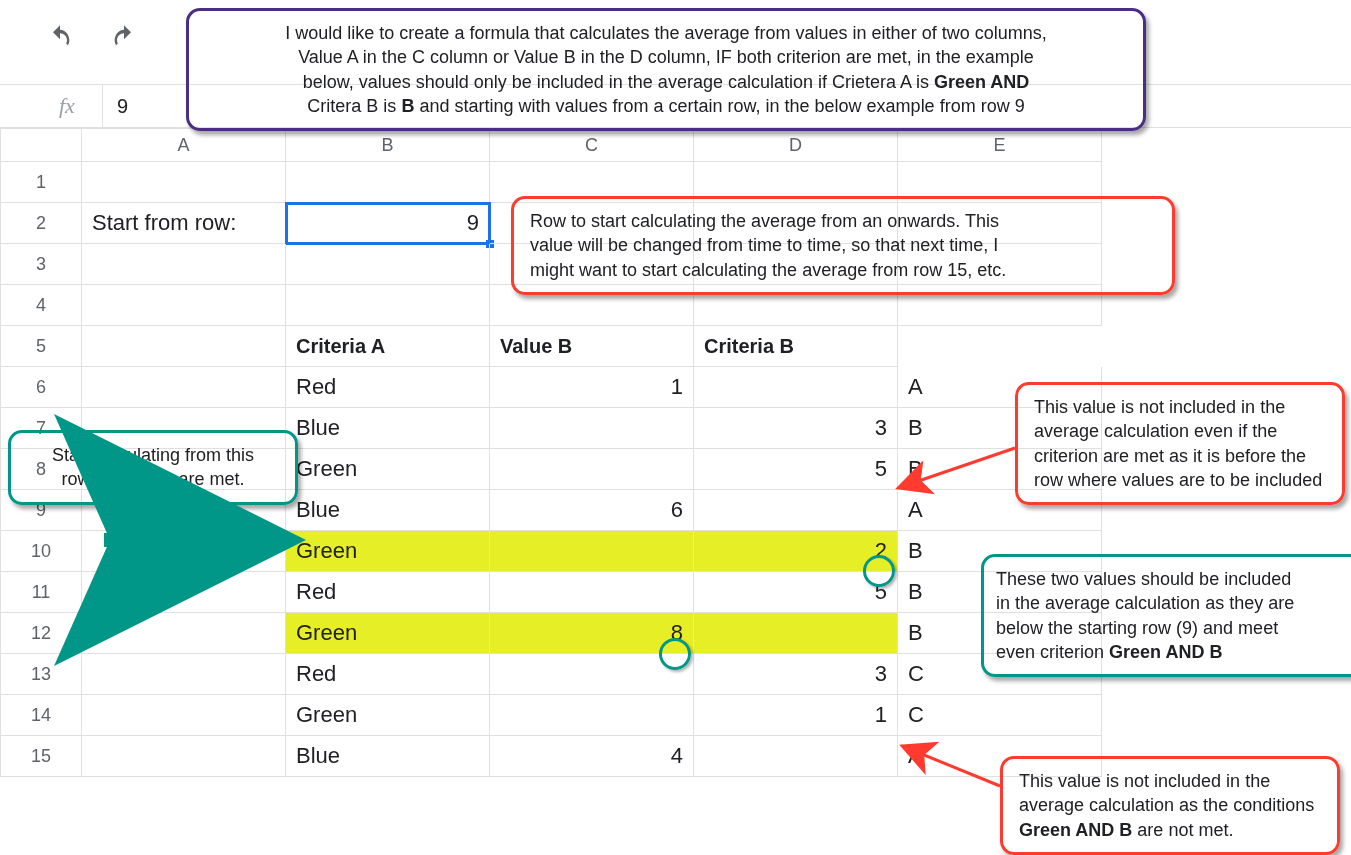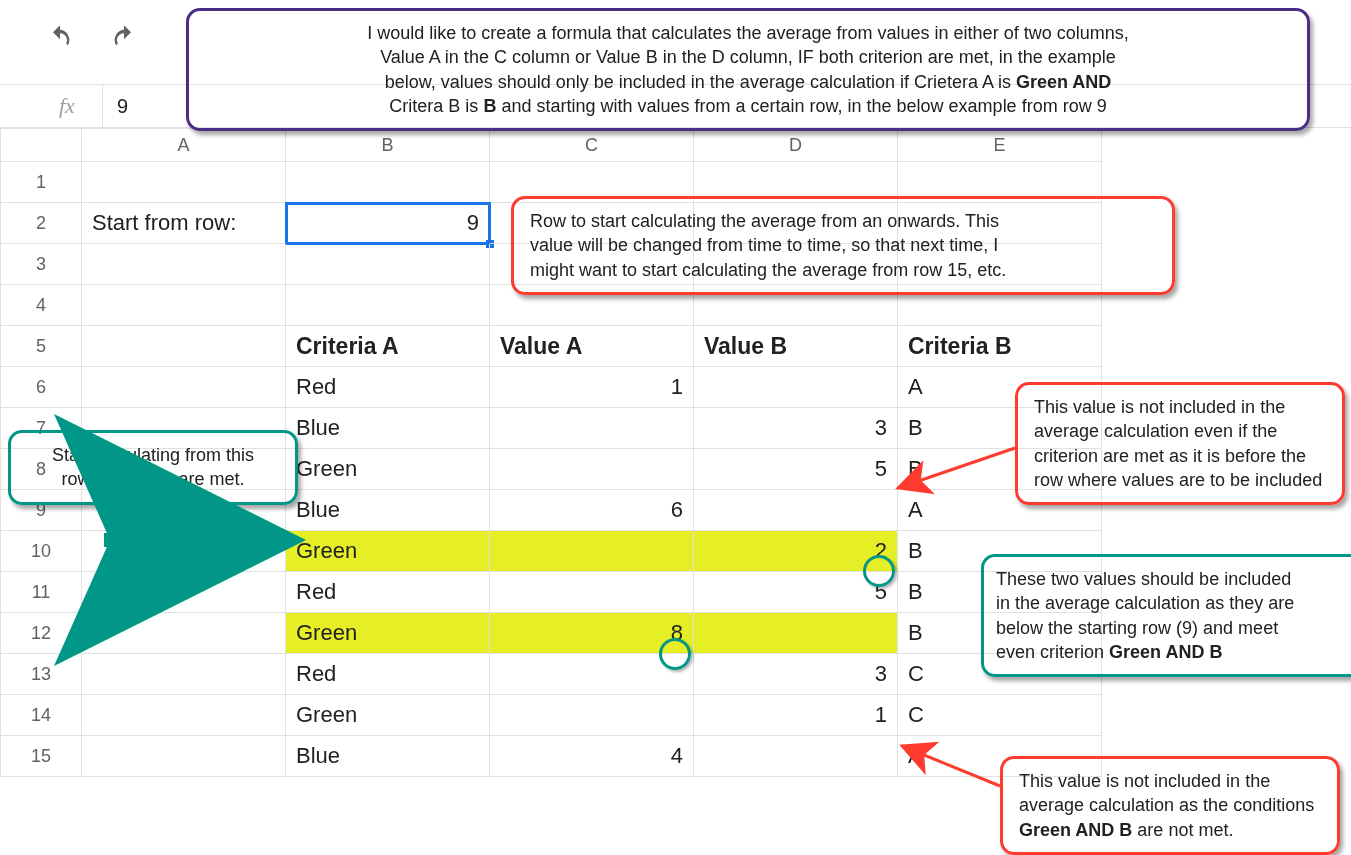--- a/index.html
+++ b/index.html
@@ -15,21 +15,21 @@
   .fx-value { padding-left: 14px; font-size: 20px; color: #202124; }
 
   
   .grid { position: absolute; top: 128px; left: 0; right: 0; }
   .col-headers { display: flex; height: 34px; }
   .corner { width: 82px; border: 1px solid #e0e0e0; background: #fff; }
   .col-h { flex: 0 0 204px; background: #fff; border: 1px solid #e0e0e0; border-left: none; display: flex; align-items: center; justify-content: center; font-size: 18px; color: #5f6368; }
   .row { display: flex; height: 41px; }
   .row-h { width: 82px; border: 1px solid #e0e0e0; border-top: none; background: #fff; display: flex; align-items: center; justify-content: center; font-size: 18px; color: #5f6368; }
   .cell { flex: 0 0 204px; border: 1px solid #e0e0e0; border-top: none; border-left: none; display: flex; align-items: center; padding: 0 10px; font-size: 22px; color: #202124; position: relative; }
-  .cell.bold { font-weight: 700; font-size: 23px; }
+  .cell.bold { font-weight: 700; font-size: 20px; }
   .cell.right { justify-content: flex-end; }
   .cell.hl { background: #e6ee26; }
   .sel { outline: 3px solid #1a73e8; outline-offset: -2px; }
   .sel::after { content: ""; position: absolute; right: -5px; bottom: -5px; width: 8px; height: 8px; background: #1a73e8; }
 
   
   .callout { position: absolute; border-radius: 14px; padding: 10px 16px; font-size: 18px; color: #202124; line-height: 1.35; box-shadow: 3px 4px 4px rgba(0,0,0,.35); }
   .callout.purple { border: 3px solid #4b2e83; text-align: center; }
   .callout.red    { border: 3px solid #ff3b30; }
   .callout.teal   { border: 3px solid #009688; }
@@ -101,21 +101,20 @@
       <div class="cell"></div>
       <div class="cell"></div>
       <div class="cell"></div>
       <div class="cell"></div>
     </div>
 
   <div class="row">
       <div class="row-h">5</div>
       <div class="cell"></div>
       <div class="cell bold">Criteria A</div>
-      <div class="cell bold">Value A</div>
       <div class="cell bold">Value B</div>
       <div class="cell bold">Criteria B</div>
     </div>
 
   <div class="row">
       <div class="row-h">6</div>
       <div class="cell"></div>
       <div class="cell">Red</div>
       <div class="cell right">1</div>
       <div class="cell right"></div>
@@ -188,21 +187,21 @@
   <div class="row">
       <div class="row-h">15</div>
       <div class="cell"></div>
       <div class="cell">Blue</div>
       <div class="cell right">4</div>
       <div class="cell right"></div>
       <div class="cell">A</div>
     </div>
 </div>
 
-<div class="callout purple" style="top:8px; left:186px; width:1124px;">
+<div class="callout purple" style="top:8px; left:186px; width:960px;">
   <span>I would like to create a formula that calculates the average from values in either of two columns,</span><br>
   <span>Value A in the C column or Value B in the D column, IF both criterion are met, in the example</span><br>
   <span>below, values should only be included in the average calculation if Crietera A is </span><span class="b">Green AND</span><br>
   <span>Critera B is </span><span class="b">B</span><span> and starting with values from a certain row, in the below example from row 9</span>
 </div>
 
 <div class="callout red" style="top:196px; left:511px; width:664px;">
   <span>Row to start calculating the average from an onwards. This</span><br>
   <span>value will be changed from time to time, so that next time, I</span><br>
   <span>might want to start calculating the average from row 15, etc.</span>

